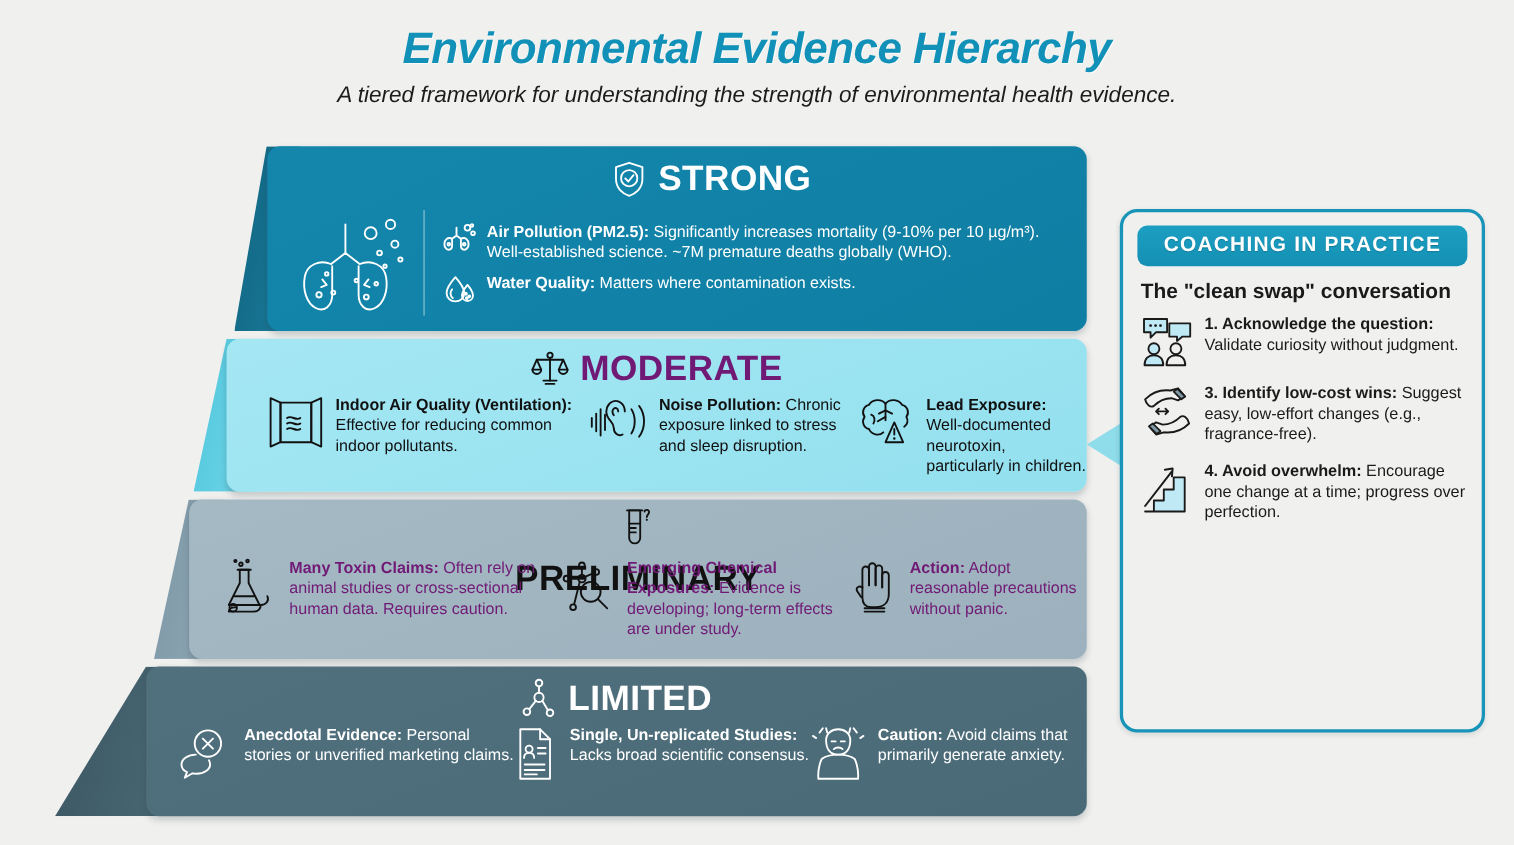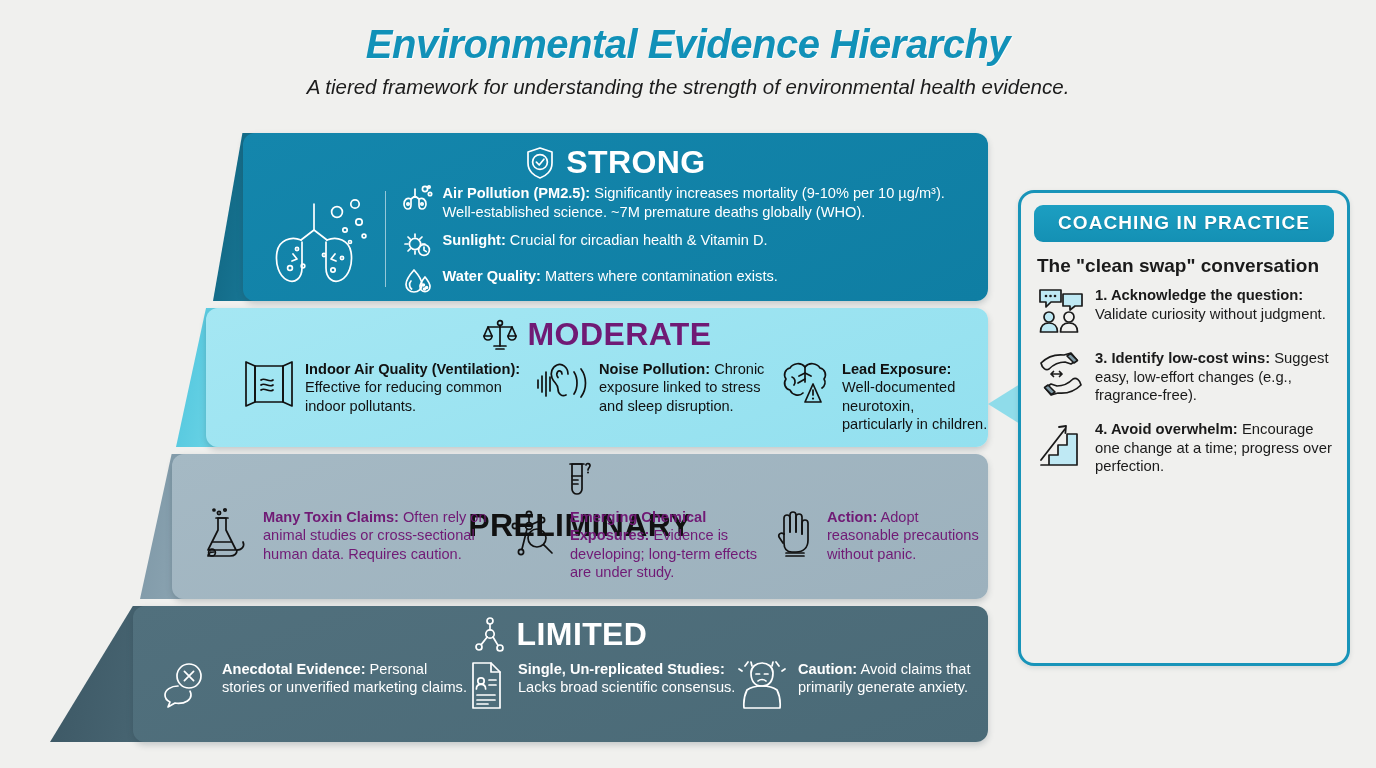--- a/index.html
+++ b/index.html
@@ -74,21 +74,21 @@
   .tier-inner { position: absolute; inset: 0; }
 
   
   .tier-head {
     position: absolute; top: 8px; left: 0; width: 100%;
     display: flex; align-items: center; justify-content: center; gap: 11px;
   }
   .tier-head .label {
     font-size: 32px; font-weight: bold; letter-spacing: .4px;
   }
-  #tier-strong  .tier-head { top: 11px; }
+  #tier-strong  .tier-head { top: 11px; margin-left: 32px; }
   #tier-strong  .tier-head .label { color: #ffffff; }
   #tier-moderate .tier-head { top: 8px; }
   #tier-moderate .tier-head .label { color: #701a75; }
   #tier-preliminary .tier-head { top: 8px; flex-direction: column; }
   #tier-preliminary .tier-head .label { color: #111; }
   #tier-limited .tier-head { top: 10px; }
   #tier-limited .tier-head .label { color: #ffffff; }
 
   svg { display: block; overflow: visible; }
   .ws { fill: none; stroke: #ffffff; stroke-width: 1.7; stroke-linecap: round; stroke-linejoin: round; }
@@ -232,31 +232,20 @@
                   <circle class="ws" cx="5" cy="19" r="1.2"></circle>
                   <circle class="ws" cx="19" cy="19" r="1.2"></circle>
                   <circle class="ws" cx="22" cy="4" r="2.6"></circle>
                   <circle class="ws" cx="27" cy="9" r="1.7"></circle>
                   <circle class="ws" cx="26" cy="2" r="1.2"></circle>
                 </svg>
               </span>
               <span class="txt"><b>Air Pollution (PM2.5):</b><span> Significantly increases mortality (9-10% per 10 µg/m³). Well-established science. ~7M premature deaths globally (WHO).</span></span>
             </div>
 
-            <div class="srow">
-              <span class="ico">
-                <svg width="30" height="26" viewBox="0 0 30 26">
-                  <circle class="ws" cx="12" cy="12" r="5.6"></circle>
-                  <path class="ws" d="M12 2 V5 M12 19 V22 M2 12 H5 M19 12 H22 M5 5 L7.2 7.2 M19 5 L16.8 7.2 M5 19 L7.2 16.8"></path>
-                  <circle class="ws" cx="21" cy="18" r="5.4"></circle>
-                  <path class="ws" d="M21 15 V18 L23.3 19.6"></path>
-                </svg>
-              </span>
-              <span class="txt"><b>Sunlight:</b><span> Crucial for circadian health &amp; Vitamin D.</span></span>
-            </div>
 
             <div class="srow">
               <span class="ico">
                 <svg width="30" height="26" viewBox="0 0 30 26">
                   <path class="ws" d="M11 2 C11 2 3 11 3 16.4 C3 21 6.6 24 11 24 C15.4 24 19 21 19 16.4 C19 11 11 2 11 2 Z"></path>
                   <path class="ws" d="M8 13 C6 15 6 19 8.6 21"></path>
                   <path class="ws" d="M22 9 C22 9 17 15 17 18.6 C17 21.6 19.2 23.6 22 23.6 C24.8 23.6 27 21.6 27 18.6 C27 15 22 9 22 9 Z"></path>
                   <circle class="ws" cx="20.5" cy="17" r=".9"></circle>
                   <circle class="ws" cx="23.6" cy="19.4" r=".9"></circle>
                   <circle class="ws" cx="21.4" cy="21" r=".9"></circle>

